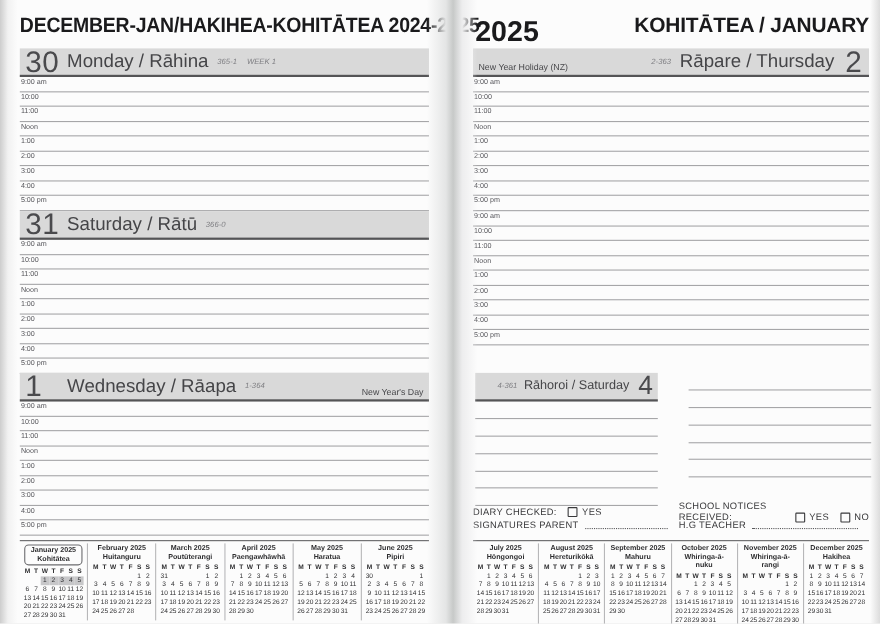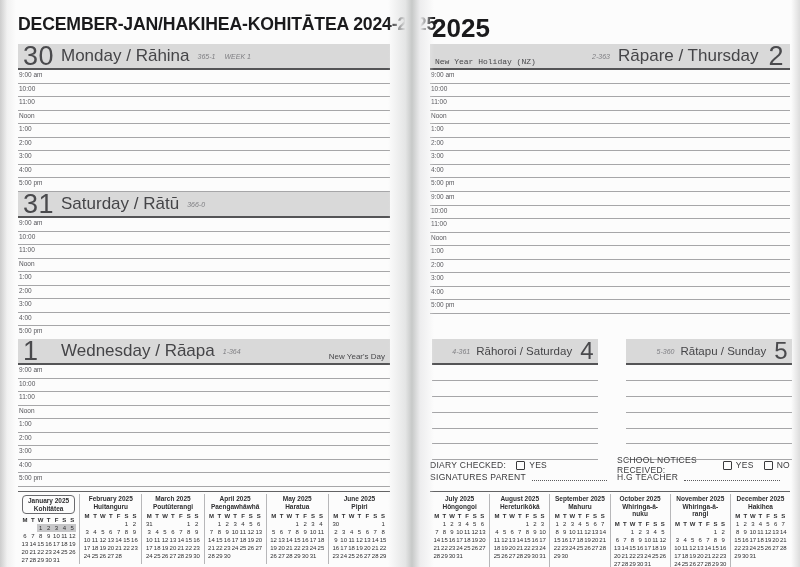--- a/index.html
+++ b/index.html
@@ -27,36 +27,36 @@
   .num{font-size:27px;color:#4a4a4d;line-height:24px;letter-spacing:.5px;font-weight:400;}
   .bar-l .num{margin-left:5px;min-width:38px;}
   .dname{font-size:17px;color:#454548;}
   .dcount{font-size:7px;font-style:italic;color:#7e7e82;white-space:nowrap;}
   .bar-l .dcount{margin-left:8px;}
   .wk{font-size:7px;font-style:italic;color:#7e7e82;margin-left:9px;}
   .bar-r{justify-content:flex-end;}
   .bar-r .dcount{margin-right:8px;}
   .bar-r .num{margin:0 6px 0 10px;}
   .note-r{position:absolute;right:5px;bottom:2px;font-size:8px;color:#48484b;text-align:right;}
-  .note-l{position:absolute;left:5px;bottom:2px;font-size:8px;color:#48484b;font-family:Liberation Mono, monospace;}
+  .note-l{position:absolute;left:5px;bottom:2px;font-size:8px;color:#48484b;}
 
   .slot{height:13.55px;border-bottom:1px solid #a6a6a8;position:relative;box-sizing:border-box;}
   .slot-label{position:absolute;left:1px;top:1px;font-size:6.5px;color:#55555a;}
 
   .weekend{position:absolute;top:339px;left:2px;width:100%;display:flex;gap:28px;}
   .wcol{flex:1;}
   .wcol .dname{font-size:11.5px;}
   .wcol .num{font-size:24px;margin:0 4px 0 8px;}
   .wcol .dcount{margin-right:6px;}
   .wline{height:14.9px;border-bottom:1px solid #a6a6a8;}
 
   .foot1{position:absolute;top:455px;left:0;width:100%;display:flex;align-items:center;
     font-size:8.5px;color:#39393b;letter-spacing:.3px;}
   .foot1 .half-l{width:187px;display:flex;align-items:center;}
-  .foot1 .half-r{flex:1;display:flex;align-items:center;}
+  .foot1 .half-r{flex:1;display:flex;align-items:flex-end;}
   .cb{width:7px;height:7px;border:1px solid #39393b;display:inline-block;margin:0 4px 0 10px;flex:none;border-radius:1px;}
   .foot2{position:absolute;top:472px;left:0;width:100%;display:flex;align-items:flex-end;
     font-size:8.5px;color:#39393b;letter-spacing:.3px;}
   .foot2 .half-l{width:187px;display:flex;align-items:flex-end;}
   .foot2 .half-r{flex:1;display:flex;align-items:flex-end;}
   .dots{flex:1;border-bottom:1px dotted #5a5a5c;margin:0 10px 1px 6px;height:8px;}
 
   .cals{position:absolute;top:491px;left:0;width:100%;display:flex;border-top:1.5px solid #636365;padding-top:2px;}
   .cal{flex:1;padding:0 1px;}
   .cal + .cal{border-left:1px solid #b7b7b9;}
@@ -487,20 +487,21 @@
             <span>27</span>
             <span>28</span>
             <span>29</span>
           </div>
         </div>
       </div>
   </div>
 
   <div class="page page-right">
     <div class="year">2025</div>
+    <div class="month-title">KOHITĀTEA / JANUARY</div>
 
     <div class="day" style="top:44px">
       <div class="bar bar-r">
         <span class="dcount">2-363</span>
         <span class="dname">Rāpare / Thursday</span>
         <span class="num">2</span>
         <span class="note-l">New Year Holiday (NZ)</span>
       </div>
       <div>
           <div class="slot">
@@ -575,25 +576,20 @@
         <div>
             <div class="wline"></div>
             <div class="wline"></div>
             <div class="wline"></div>
             <div class="wline"></div>
             <div class="wline"></div>
             <div class="wline"></div>
           </div>
       </div>
       <div class="wcol">
-        <div class="bar bar-r">
-          <span class="dcount">5-360</span>
-          <span class="dname">Rātapu / Sunday</span>
-          <span class="num">5</span>
-        </div>
         <div>
             <div class="wline"></div>
             <div class="wline"></div>
             <div class="wline"></div>
             <div class="wline"></div>
             <div class="wline"></div>
             <div class="wline"></div>
           </div>
       </div>
     </div>

